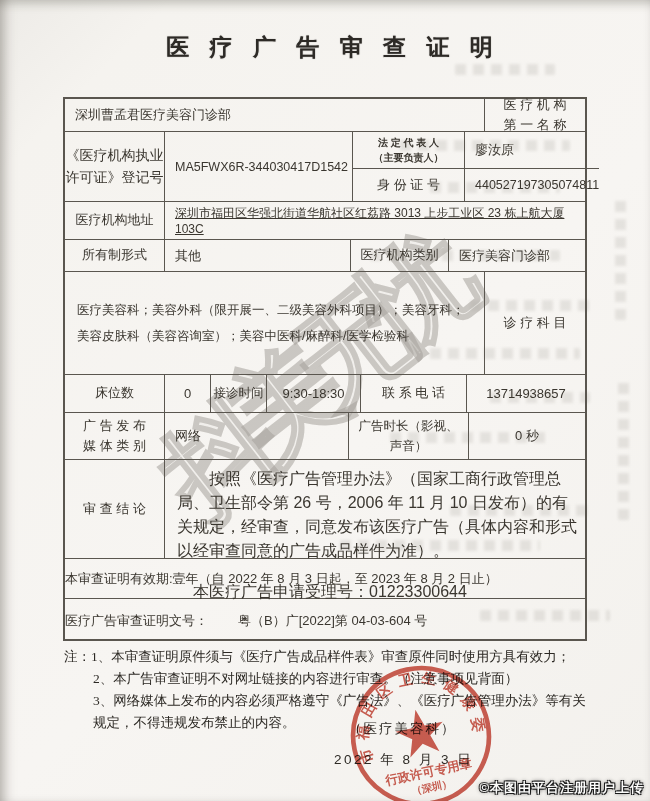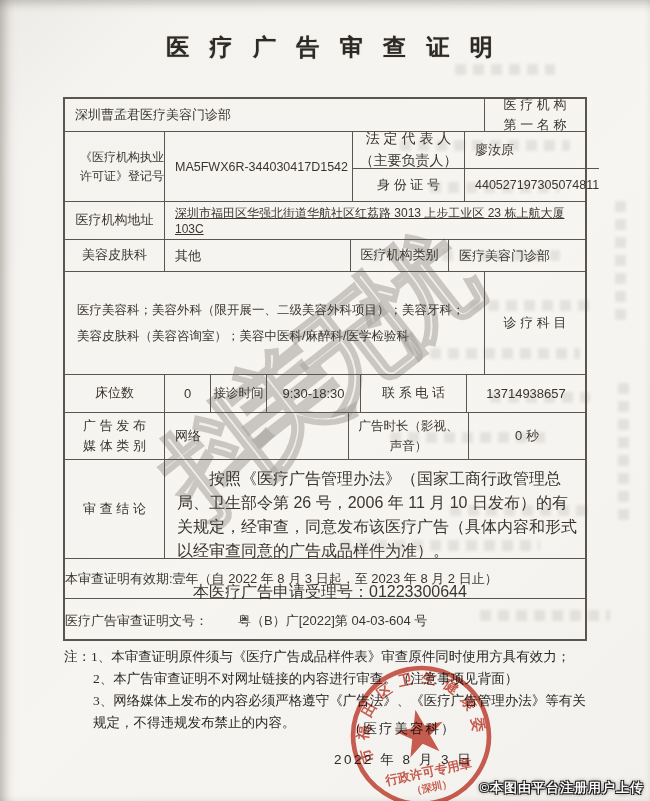--- a/index.html
+++ b/index.html
@@ -134,47 +134,47 @@
 
     <div class="row r1">
       <div class="cell val grow">深圳曹孟君医疗美容门诊部</div>
       <div class="cell lab w-lab">
         <div>医 疗 机 构</div>
         <div>第 一 名 称</div>
       </div>
     </div>
 
     <div class="row r2">
-      <div class="cell lab w-lab" style="font-size:12px;align-items:flex-end;">
+      <div class="cell lab w-lab" style="font-size:14px;">
         <div>《医疗机构执业</div>
         <div>许可证》登记号</div>
       </div>
       <div class="cell val w188" style="font-size:12.5px;">MA5FWX6R-344030417D1542</div>
       <div class="rblock">
         <div class="subrow top">
-          <div class="cell lab w112" style="font-size:14px;">
+          <div class="cell lab w112" style="font-size:10px;font-weight:bold;">
             <div>法 定 代 表 人</div>
             <div>（主要负责人）</div>
           </div>
           <div class="cell val grow">廖汝原</div>
         </div>
         <div class="subrow">
           <div class="cell lab w112">身  份  证  号</div>
           <div class="cell val grow" style="font-size:12.5px;">440527197305074811</div>
         </div>
       </div>
     </div>
 
     <div class="row r3">
       <div class="cell lab w-lab">医疗机构地址</div>
       <div class="cell val grow addr">深圳市福田区华强北街道华航社区红荔路 3013 上步工业区 23 栋上航大厦 103C</div>
     </div>
 
     <div class="row r4">
-      <div class="cell lab w-lab">美容皮肤科</div>
+      <div class="cell lab w-lab">所有制形式</div>
       <div class="cell val w186">其他</div>
       <div class="cell lab w98">医疗机构类别</div>
       <div class="cell val grow">医疗美容门诊部</div>
     </div>
 
     <div class="row r5">
       <div class="cell grow dept">医疗美容科；美容外科（限开展一、二级美容外科项目）；美容牙科；美容皮肤科（美容咨询室）；美容中医科/麻醉科/医学检验科</div>
       <div class="cell lab w-lab">诊 疗 科 目</div>
     </div>
 

